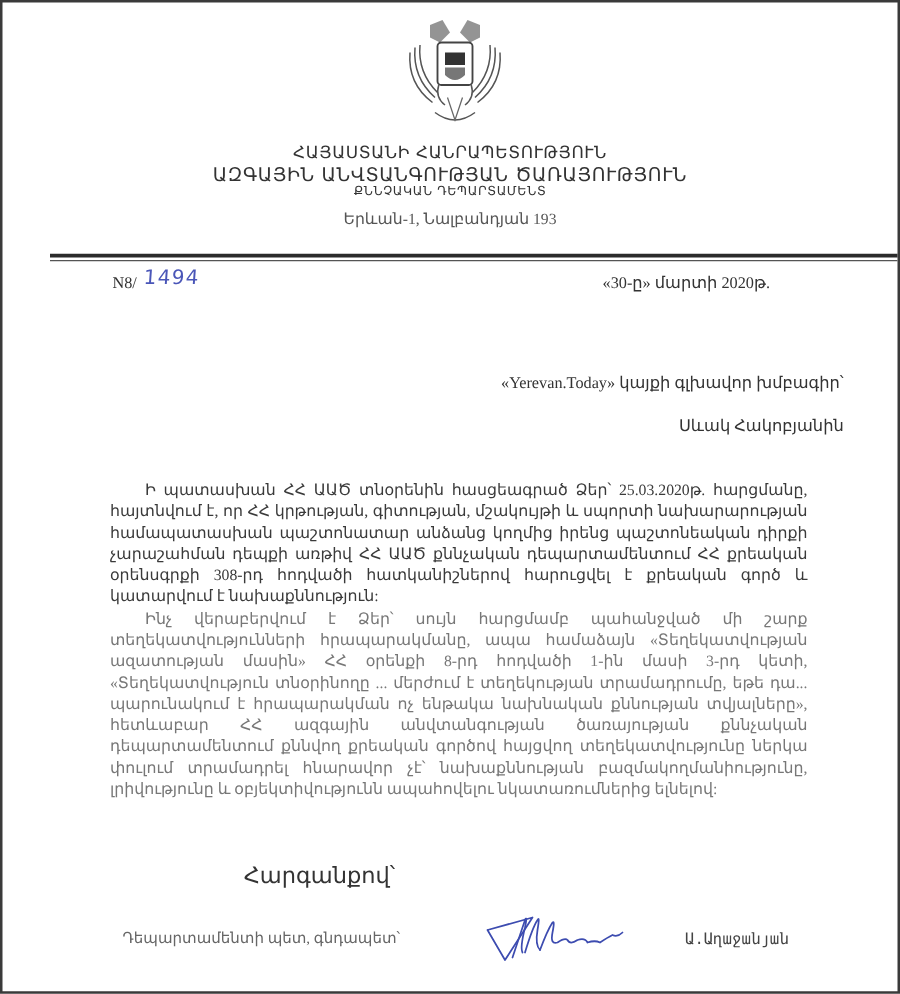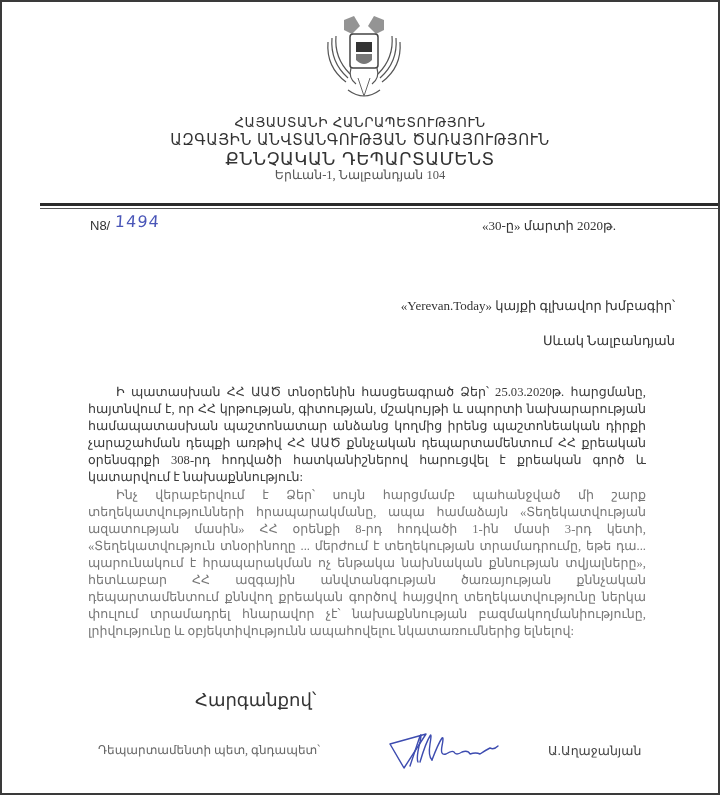--- a/index.html
+++ b/index.html
@@ -8,40 +8,40 @@
     font-family: "DejaVu Serif", serif; color: #2a2a2a;
   }
   .frame {
     position: absolute; left: 0; top: 0; width: 716px; height: 791px;
     border: 2px solid #3a3a3a; box-sizing: content-box;
   }
   .emblem { position: absolute; left: 318px; top: 12px; width: 92px; height: 92px; }
   .org { position: absolute; left: 0; width: 720px; text-align: center; font-family: "DejaVu Sans", sans-serif; color: #333; letter-spacing: 0.5px; }
   .org1 { top: 114px; font-size: 13.5px; }
   .org2 { top: 131px; font-size: 15px; }
-  .org3 { top: 148px; font-size: 18px; }
+  .org3 { top: 148px; font-size: 10px; }
   .addr { position: absolute; top: 167px; left: 0; width: 720px; text-align: center; font-family: "Liberation Serif", serif; font-size: 12.5px; color: #555; }
   .rule1 { position: absolute; left: 40px; width: 678px; top: 203px; height: 3px; background: #2b2b2b; }
   .rule2 { position: absolute; left: 40px; width: 678px; top: 208px; height: 1px; background: #555; }
-  .refno { position: absolute; left: 90px; top: 218px; font-family: Liberation Sans, sans-serif; font-size: 13px; color: #333; }
+  .refno { position: absolute; left: 90px; top: 218px; font-family: Liberation Serif, serif; font-size: 13px; color: #333; }
   .refhand { position: absolute; left: 115px; top: 212px; font-family: "DejaVu Sans", sans-serif; font-size: 16px; color: #4a56b8; letter-spacing: 1px; transform: skewX(-4deg); }
   .date { position: absolute; left: 482px; top: 218px; font-family: "Liberation Serif", serif; font-size: 13px; color: #333; }
   .recipient1 { position: absolute; right: 45px; top: 298px; font-family: "Liberation Serif", serif; font-size: 13px; color: #333; }
   .recipient2 { position: absolute; right: 45px; top: 333px; font-family: "Liberation Serif", serif; font-size: 13px; color: #333; }
   .body {
     position: absolute; left: 88px; top: 384px; width: 558px;
     font-family: "Liberation Serif", serif; font-size: 12.6px; line-height: 17.1px;
     text-align: justify; color: #3a3a3a;
   }
   .body p { margin: 0; text-indent: 28px; }
   .body p.faded { color: #777; }
   .regards { position: absolute; left: 195px; top: 689px; font-family: "Liberation Serif", serif; font-size: 18px; color: #333; }
   .position { position: absolute; left: 98px; top: 743px; font-family: Liberation Serif, serif; font-size: 12px; color: #666; }
   .signature { position: absolute; left: 386px; top: 728px; width: 140px; height: 44px; }
-  .signer { position: absolute; left: 548px; top: 743px; font-family: Liberation Sans, sans-serif; font-size: 12.5px; color: #444; }
+  .signer { position: absolute; left: 548px; top: 743px; font-family: Liberation Mono, monospace; font-size: 12.5px; color: #444; }
 </style>
 </head>
 <body>
 
 <div class="frame"></div>
 
 <svg class="emblem" viewBox="0 0 92 92">
   <g fill="none" stroke="#555" stroke-width="1.2">
     <path d="M10 30 Q8 55 28 70 M14 26 Q12 50 30 66 M18 24 Q16 46 32 62"></path>
     <path d="M82 30 Q84 55 64 70 M78 26 Q80 50 62 66 M74 24 Q76 46 60 62"></path>
@@ -54,31 +54,31 @@
   <rect x="32" y="22" width="28" height="34" rx="3" fill="none" stroke="#444" stroke-width="1.5"></rect>
   <rect x="38" y="30" width="16" height="10" fill="#333"></rect>
   <path d="M38 42 L54 42 L54 48 Q46 56 38 48 Z" fill="#777"></path>
   <path d="M33 56 Q30 66 38 72 M59 56 Q62 66 54 72" fill="none" stroke="#555" stroke-width="1.2"></path>
   <path d="M40 66 L46 84 L52 66" fill="none" stroke="#666" stroke-width="1"></path>
 </svg>
 
 <div class="org org1">ՀԱՅԱՍՏԱՆԻ  ՀԱՆՐԱՊԵՏՈՒԹՅՈՒՆ</div>
 <div class="org org2">ԱԶԳԱՅԻՆ ԱՆՎՏԱՆԳՈՒԹՅԱՆ ԾԱՌԱՅՈՒԹՅՈՒՆ</div>
 <div class="org org3">ՔՆՆՉԱԿԱՆ ԴԵՊԱՐՏԱՄԵՆՏ</div>
-<div class="addr">Երևան-1, Նալբանդյան 104</div>
+<div class="addr">Երևան-1, Նալբանդյան 193</div>
 
 <div class="rule1"></div>
 <div class="rule2"></div>
 
 <div class="refno">N8/</div>
 <div class="refhand">1494</div>
 <div class="date">«30-ը» մարտի 2020թ.</div>
 
 <div class="recipient1">«Yerevan.Today» կայքի գլխավոր խմբագիր՝</div>
-<div class="recipient2">Սևակ Նալբանդյան</div>
+<div class="recipient2">Սևակ Հակոբյանին</div>
 
 <div class="body">
   <p>Ի պատասխան ՀՀ ԱԱԾ տնօրենին հասցեագրած Ձեր՝ 25.03.2020թ. հարցմանը, հայտնվում է, որ ՀՀ կրթության, գիտության, մշակույթի և սպորտի նախարարության համապատասխան պաշտոնատար անձանց կողմից իրենց պաշտոնեական դիրքի չարաշահման դեպքի առթիվ ՀՀ ԱԱԾ քննչական դեպարտամենտում ՀՀ քրեական օրենսգրքի 308-րդ հոդվածի հատկանիշներով հարուցվել է քրեական գործ և կատարվում է նախաքննություն:</p>
   <p class="faded">Ինչ վերաբերվում է Ձեր՝ սույն հարցմամբ պահանջված մի շարք տեղեկատվությունների հրապարակմանը, ապա համաձայն «Տեղեկատվության ազատության մասին» ՀՀ օրենքի 8-րդ հոդվածի 1-ին մասի 3-րդ կետի, «Տեղեկատվություն տնօրինողը ... մերժում է տեղեկության տրամադրումը, եթե դա... պարունակում է հրապարակման ոչ ենթակա նախնական քննության տվյալները», հետևաբար ՀՀ ազգային անվտանգության ծառայության քննչական դեպարտամենտում քննվող քրեական գործով հայցվող տեղեկատվությունը ներկա փուլում տրամադրել հնարավոր չէ՝ նախաքննության բազմակողմանիությունը, լրիվությունը և օբյեկտիվությունն ապահովելու նկատառումներից ելնելով:</p>
 </div>
 
 <div class="regards">Հարգանքով՝</div>
 <div class="position">Դեպարտամենտի պետ, գնդապետ՝</div>
 
 <svg class="signature" viewBox="0 0 140 44">

